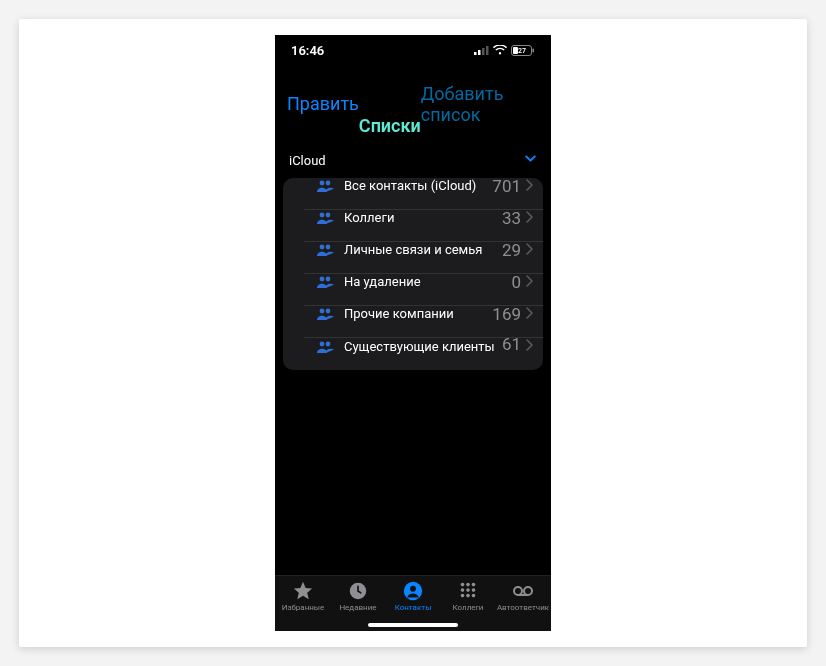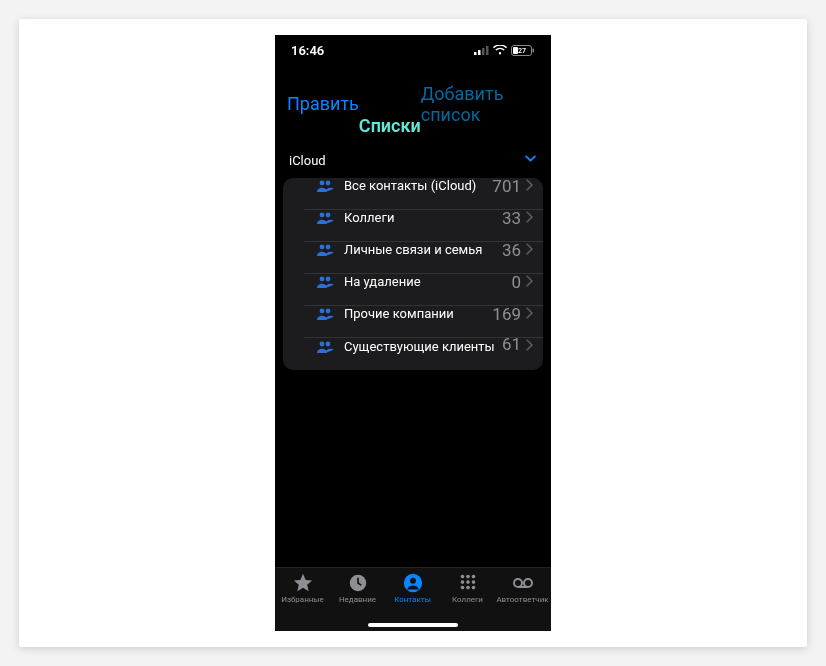--- a/index.html
+++ b/index.html
@@ -84,24 +84,24 @@
   .row-icon { width: 22px; display: flex; justify-content: center; margin-right: 8px; color:#2c6fd6; }
   .row-label { flex: 1; font-size: 13px; color: #fff; white-space: nowrap; overflow: hidden; text-overflow: ellipsis; }
   .row-count { font-size: 17px; color: #8e8e93; margin-right: 4px; }
   .row-chev { color: #5a5a5e; }
   
   .tab-bar {
     position: absolute;
     bottom: 0;
     left: 0;
     right: 0;
-    height: 64px;
+    height: 56px;
     background: #111;
     display: flex;
-    justify-content: flex-start;
+    justify-content: center;
     align-items: flex-start;
     padding-top: 4px;
     border-top: 0.5px solid #222;
   }
   .tab {
     display: flex;
     flex-direction: column;
     align-items: center;
     gap: 1px;
     color: #8e8e93;
@@ -197,21 +197,21 @@
         <div class="row">
           <span class="row-icon">
             <svg width="20" height="14" viewBox="0 0 20 14" fill="currentColor">
               <circle cx="7" cy="4" r="2.4"></circle>
               <circle cx="13" cy="4" r="2.4"></circle>
               <path d="M2 13c0-2.4 2.2-4.2 5-4.2s5 1.8 5 4.2"></path>
               <path d="M10.5 13c0-2.4 2.2-4.2 5-4.2 1.3 0 2.4.4 3.3 1"></path>
             </svg>
           </span>
           <span class="row-label">Личные связи и семья</span>
-          <span class="row-count">36</span>
+          <span class="row-count">29</span>
           <span class="row-chev"><svg width="8" height="12" viewBox="0 0 8 12">
               <path d="M2 1l5 5-5 5" stroke="currentColor" stroke-width="1.6" fill="none" stroke-linecap="round" stroke-linejoin="round"></path>
             </svg></span>
         </div>
         <div class="row">
           <span class="row-icon">
             <svg width="20" height="14" viewBox="0 0 20 14" fill="currentColor">
               <circle cx="7" cy="4" r="2.4"></circle>
               <circle cx="13" cy="4" r="2.4"></circle>
               <path d="M2 13c0-2.4 2.2-4.2 5-4.2s5 1.8 5 4.2"></path>

